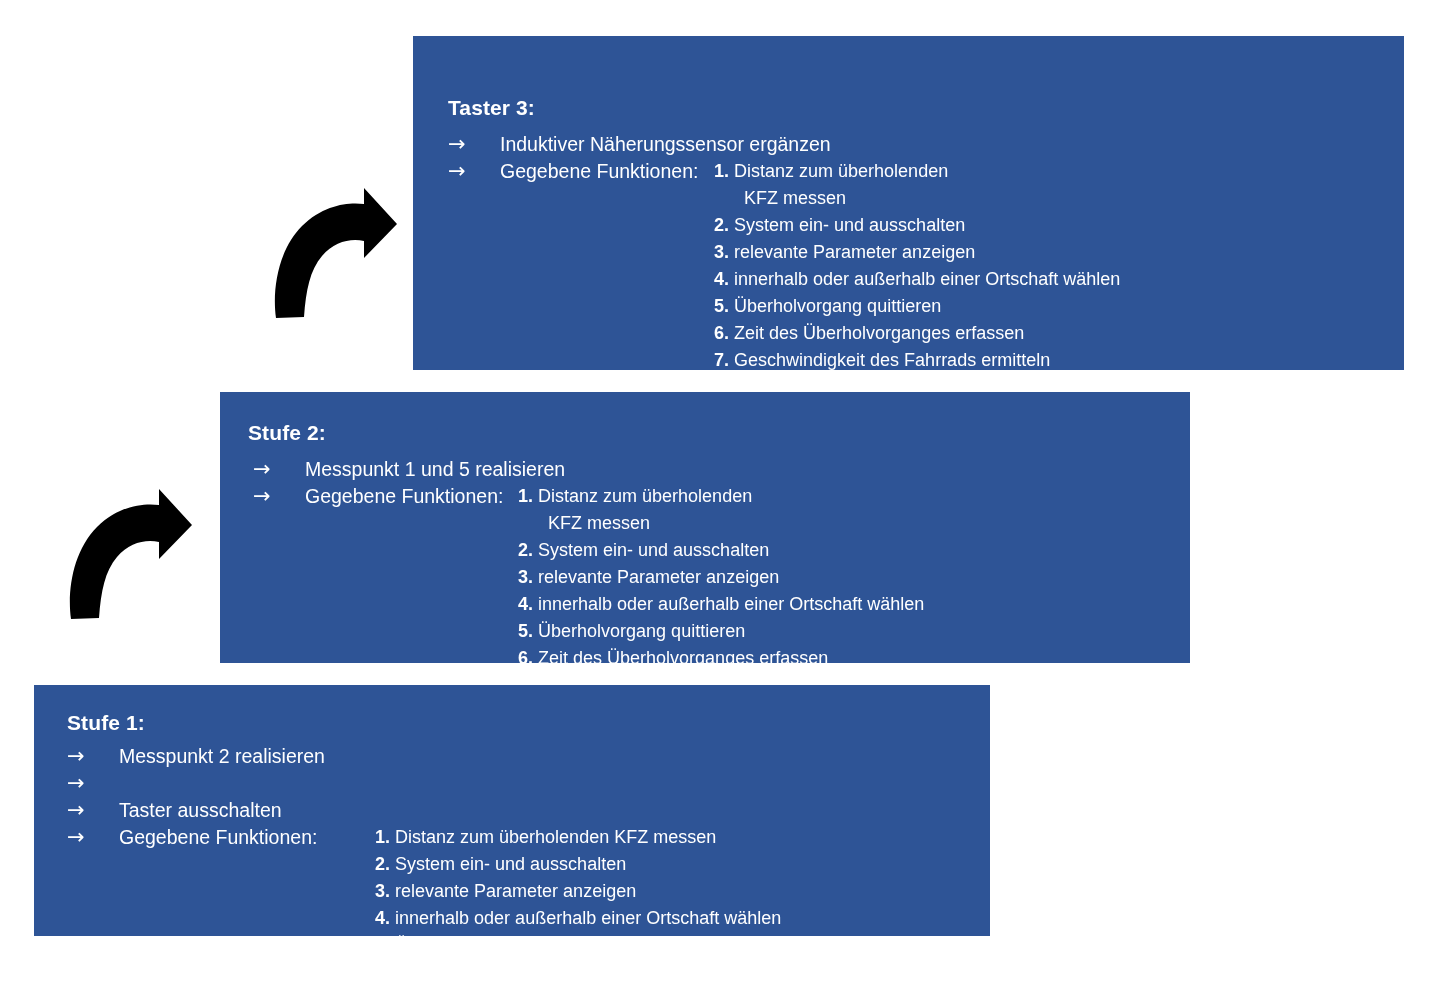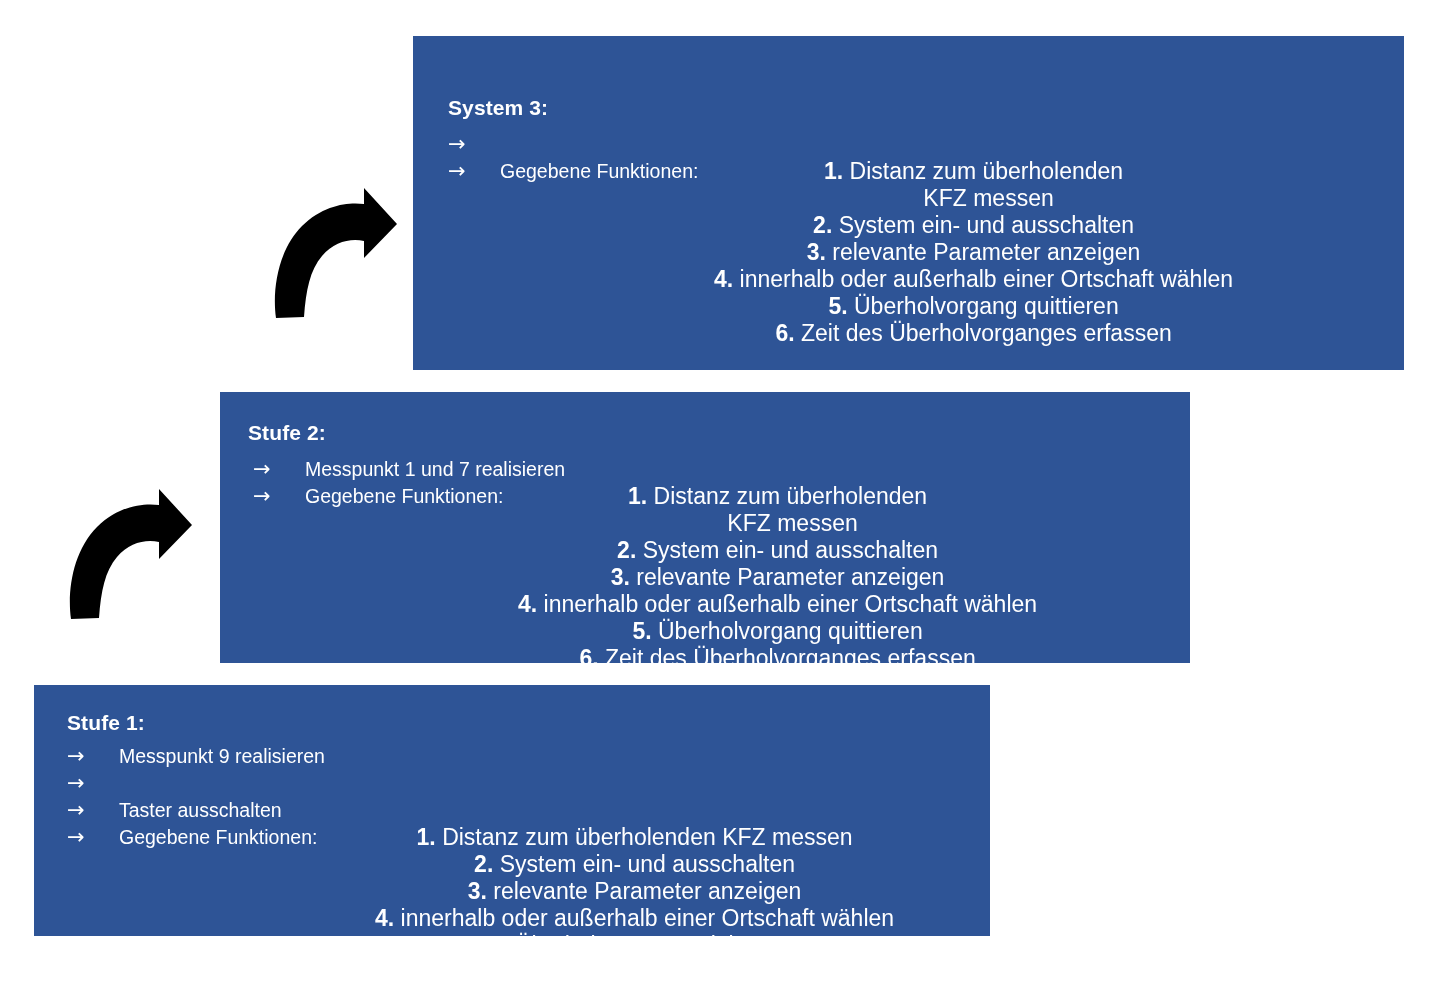--- a/index.html
+++ b/index.html
@@ -45,24 +45,23 @@
     flex: 0 0 52px;
     font-family: "DejaVu Sans", sans-serif;
   }
   .bullet-text {
     line-height: 27px;
   }
 
   
   .func-list {
     position: absolute;
-    font-size: 23px;
+    font-size: 18px;
     line-height: 27px;
     white-space: nowrap;
-    text-align: center;
   }
   .func-item {
     display: block;
     line-height: 27px;
   }
   .func-num {
     font-weight: bold;
   }
   .func-cont {
     display: block;
@@ -74,24 +73,25 @@
     position: absolute;
   }
 </style>
 </head>
 <body>
 
 <div id="canvas">
 
   <div class="stage-box" style="left:413px; top:36px; width:991px; height:334px;">
 
-    <div class="stage-title" style="position:absolute; left:35px; top:59px;">System 3:</div>
+    <div class="stage-title" style="position:absolute; left:35px; top:59px;">Taster 3:</div>
 
     <div class="bullet-row" style="position:absolute; left:35px; top:95px;">
       <span class="bullet-arrow">→</span>
+      <span class="bullet-text">Induktiver Näherungssensor ergänzen</span>
     </div>
 
     <div class="bullet-row" style="position:absolute; left:35px; top:122px;">
       <span class="bullet-arrow">→</span>
       <span class="bullet-text">Gegebene Funktionen:</span>
     </div>
 
     <div class="func-list" style="left:301px; top:122px;">
       <span class="func-item">
         <span class="func-num">1.</span>
@@ -111,30 +111,34 @@
         <span>innerhalb oder außerhalb einer Ortschaft wählen</span>
       </span>
       <span class="func-item">
         <span class="func-num">5.</span>
         <span>Überholvorgang quittieren</span>
       </span>
       <span class="func-item">
         <span class="func-num">6.</span>
         <span>Zeit des Überholvorganges erfassen</span>
       </span>
+      <span class="func-item">
+        <span class="func-num">7.</span>
+        <span>Geschwindigkeit des Fahrrads ermitteln</span>
+      </span>
     </div>
   </div>
 
   <div class="stage-box" style="left:220px; top:392px; width:970px; height:271px;">
 
     <div class="stage-title" style="position:absolute; left:28px; top:28px;">Stufe 2:</div>
 
     <div class="bullet-row" style="position:absolute; left:33px; top:64px;">
       <span class="bullet-arrow">→</span>
-      <span class="bullet-text">Messpunkt 1 und 7 realisieren</span>
+      <span class="bullet-text">Messpunkt 1 und 5 realisieren</span>
     </div>
 
     <div class="bullet-row" style="position:absolute; left:33px; top:91px;">
       <span class="bullet-arrow">→</span>
       <span class="bullet-text">Gegebene Funktionen:</span>
     </div>
 
     <div class="func-list" style="left:298px; top:91px;">
       <span class="func-item">
         <span class="func-num">1.</span>
@@ -163,21 +167,21 @@
       </span>
     </div>
   </div>
 
   <div class="stage-box" style="left:34px; top:685px; width:956px; height:251px;">
 
     <div class="stage-title" style="position:absolute; left:33px; top:25px;">Stufe 1:</div>
 
     <div class="bullet-row" style="position:absolute; left:33px; top:58px;">
       <span class="bullet-arrow">→</span>
-      <span class="bullet-text">Messpunkt 9 realisieren</span>
+      <span class="bullet-text">Messpunkt 2 realisieren</span>
     </div>
 
     <div class="bullet-row" style="position:absolute; left:33px; top:85px;">
       <span class="bullet-arrow">→</span>
     </div>
 
     <div class="bullet-row" style="position:absolute; left:33px; top:112px;">
       <span class="bullet-arrow">→</span>
       <span class="bullet-text">Taster ausschalten</span>
     </div>

